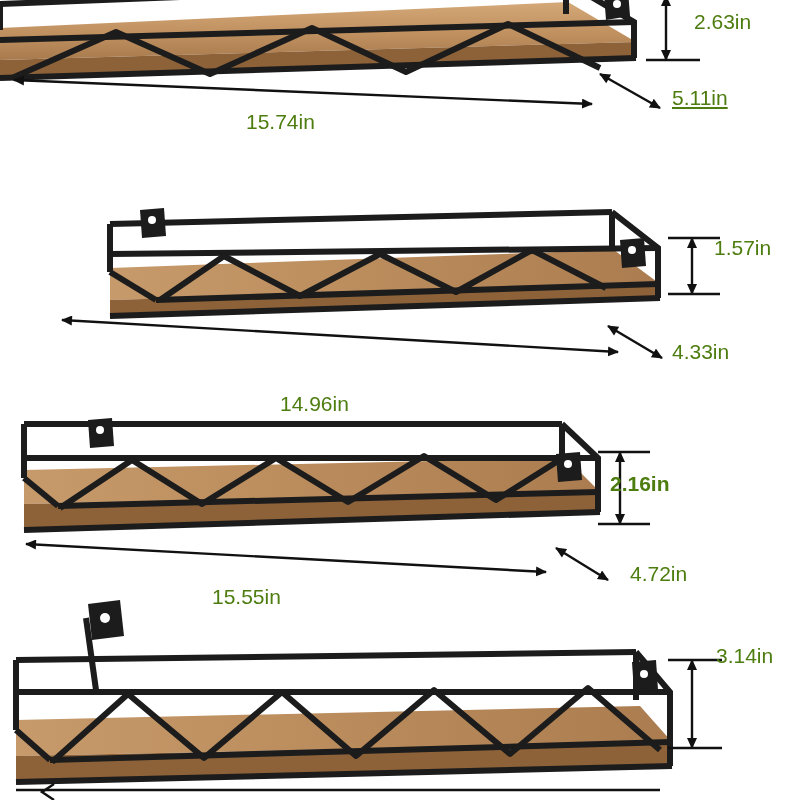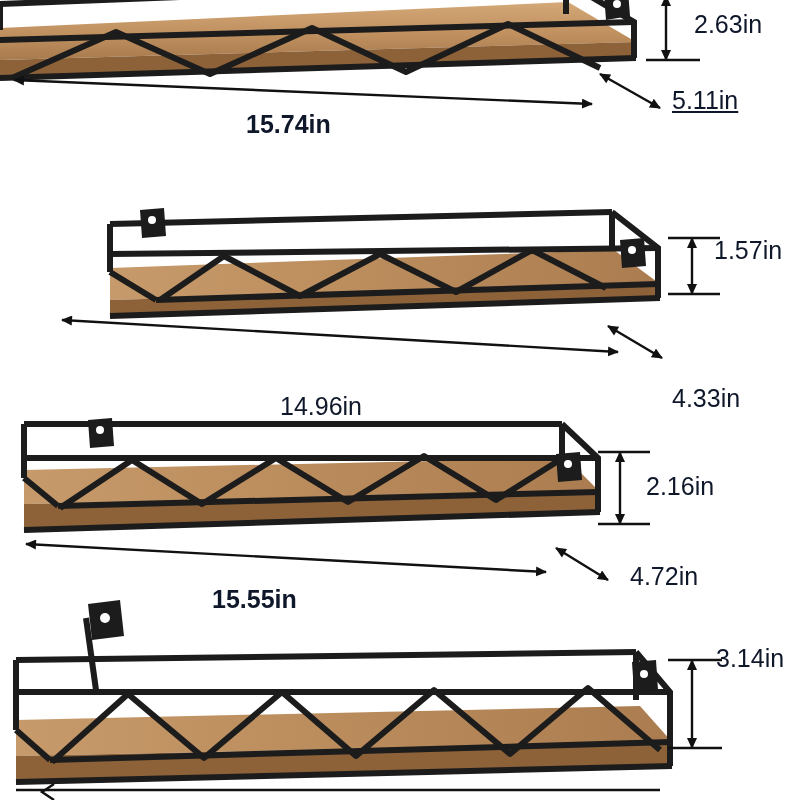--- a/index.html
+++ b/index.html
@@ -8,22 +8,22 @@
     background:#ffffff;
     font-family:"Liberation Sans", sans-serif;
     overflow:hidden;
     position:relative;
   }
   #stage{position:absolute;inset:0;}
   svg.diagram{position:absolute;top:0;left:0;width:800px;height:800px;}
   .dimlabel{
     position:absolute;
     font-family:"Liberation Sans", sans-serif;
-    font-size:25px;
-    color:#0f172a;
+    font-size:21px;
+    color:#4d7c0f;
     white-space:nowrap;
     letter-spacing:0px;
   }
 </style>
 </head>
 <body>
 
 <div id="stage">
 
   <svg class="diagram" viewBox="0 0 800 800">
@@ -157,25 +157,25 @@
     </g>
     <g stroke="#111111" stroke-width="2.4" fill="none">
       <line x1="692" y1="660" x2="692" y2="748" marker-start="url(#arrT)" marker-end="url(#arrH)"></line>
       <line x1="668" y1="660" x2="722" y2="660"></line>
       <line x1="668" y1="748" x2="722" y2="748"></line>
     </g>
   </svg>
 
   <div class="dimlabel" style="left:694px; top:10px;">2.63in</div>
   <div class="dimlabel" style="left:672px; top:86px;text-decoration:underline;">5.11in</div>
-  <div class="dimlabel" style="left:246px; top:110px;font-weight:bold;">15.74in</div>
+  <div class="dimlabel" style="left:246px; top:110px;">15.74in</div>
 
   <div class="dimlabel" style="left:714px; top:236px;">1.57in</div>
-  <div class="dimlabel" style="left:672px; top:340px;margin-top:44px;">4.33in</div>
+  <div class="dimlabel" style="left:672px; top:340px;">4.33in</div>
   <div class="dimlabel" style="left:280px; top:348px;margin-top:44px;">14.96in</div>
 
-  <div class="dimlabel" style="left:646px; top:472px;">2.16in</div>
+  <div class="dimlabel" style="left:610px; top:472px;font-weight:bold;">2.16in</div>
   <div class="dimlabel" style="left:630px; top:562px;">4.72in</div>
-  <div class="dimlabel" style="left:212px; top:585px;font-weight:bold;">15.55in</div>
+  <div class="dimlabel" style="left:212px; top:585px;">15.55in</div>
 
   <div class="dimlabel" style="left:716px; top:644px;">3.14in</div>
 
 </div>
 
 </body></html>

